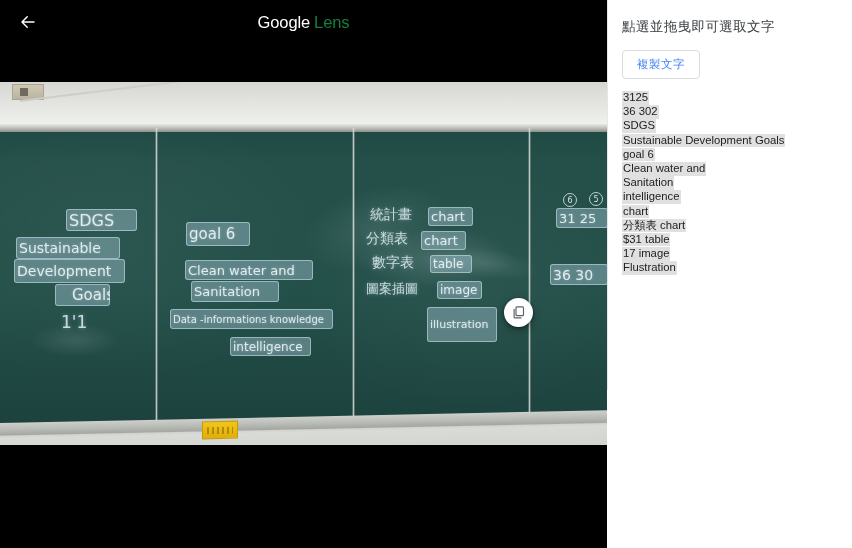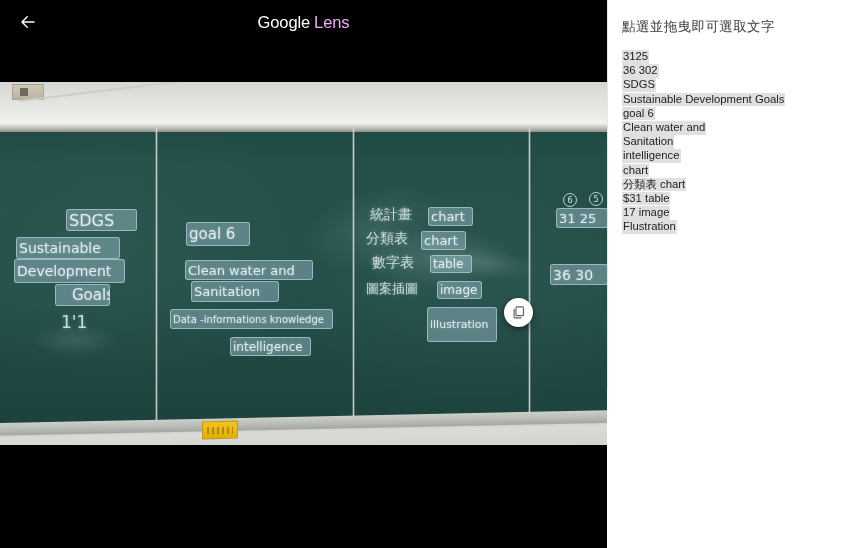--- a/index.html
+++ b/index.html
@@ -31,21 +31,21 @@
     display: flex; align-items: center; justify-content: center;
     cursor: pointer;
   }
   #back-btn svg { display: block; }
   #lens-title {
     position: absolute; left: 0; right: 0; top: 0; height: 44px;
     display: flex; align-items: center; justify-content: center;
     pointer-events: none;
   }
   .lens-word { color: #ffffff; font-size: 16.5px; font-weight: 500; letter-spacing: -0.1px; }
-  .lens-lens { color: #f0abfc; font-size: 16.5px; font-weight: 400; margin-left: 4px; letter-spacing: -0.1px;}
+  .lens-lens { color: #15803d; font-size: 16.5px; font-weight: 400; margin-left: 4px; letter-spacing: -0.1px;}
   #cancel-select {
     position: absolute; right: 14px; top: 0; height: 44px;
     display: flex; align-items: center;
     color: #ffffff; font-size: 12.5px; cursor: pointer;
     letter-spacing: 0.4px;
   }
 
   
   #photo-wrap {
     position: absolute; left: 0; top: 82px;
@@ -269,20 +269,21 @@
       </div>
       <div id="lens-title">
         <span class="lens-word">Google</span>
         <span class="lens-lens">Lens</span>
       </div>
     </div>
   </div>
 
   <div id="panel">
     <div id="panel-title">點選並拖曳即可選取文字</div>
+    <div id="copy-text-btn">複製文字</div>
     <div id="ocr-list">
         <span class="ocr-line">3125</span>
         <span class="ocr-line">36 302</span>
         <span class="ocr-line">SDGS</span>
         <span class="ocr-line">Sustainable Development Goals</span>
         <span class="ocr-line">goal 6</span>
         <span class="ocr-line">Clean water and</span>
         <span class="ocr-line">Sanitation</span>
         <span class="ocr-line">intelligence</span>
         <span class="ocr-line">chart</span>

